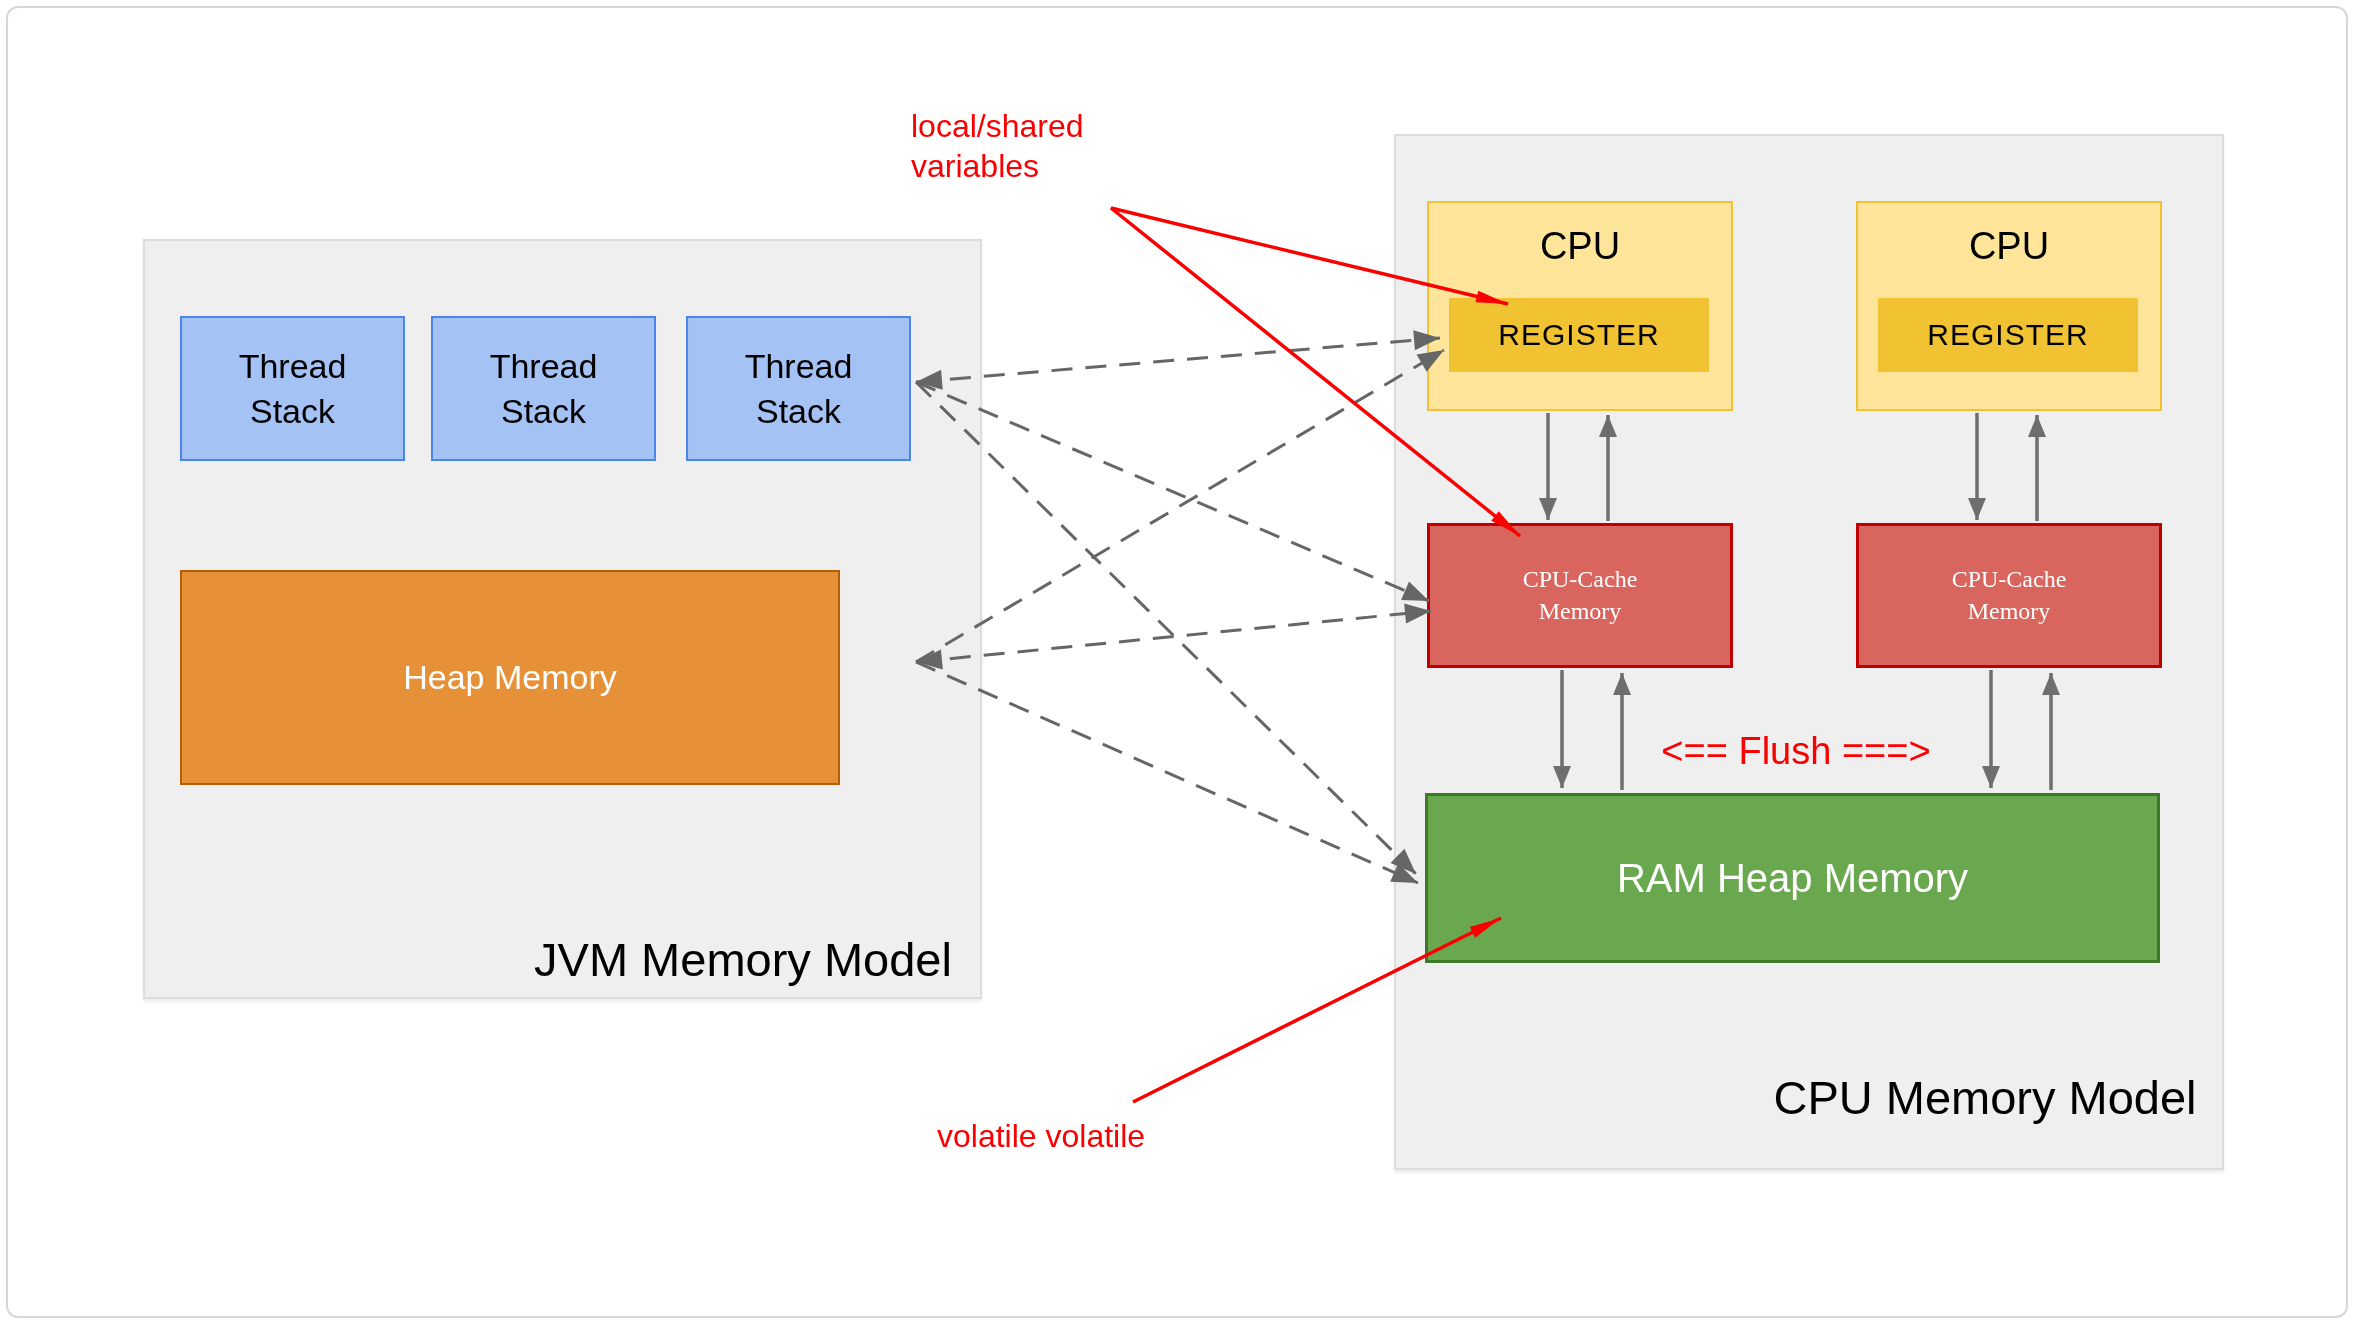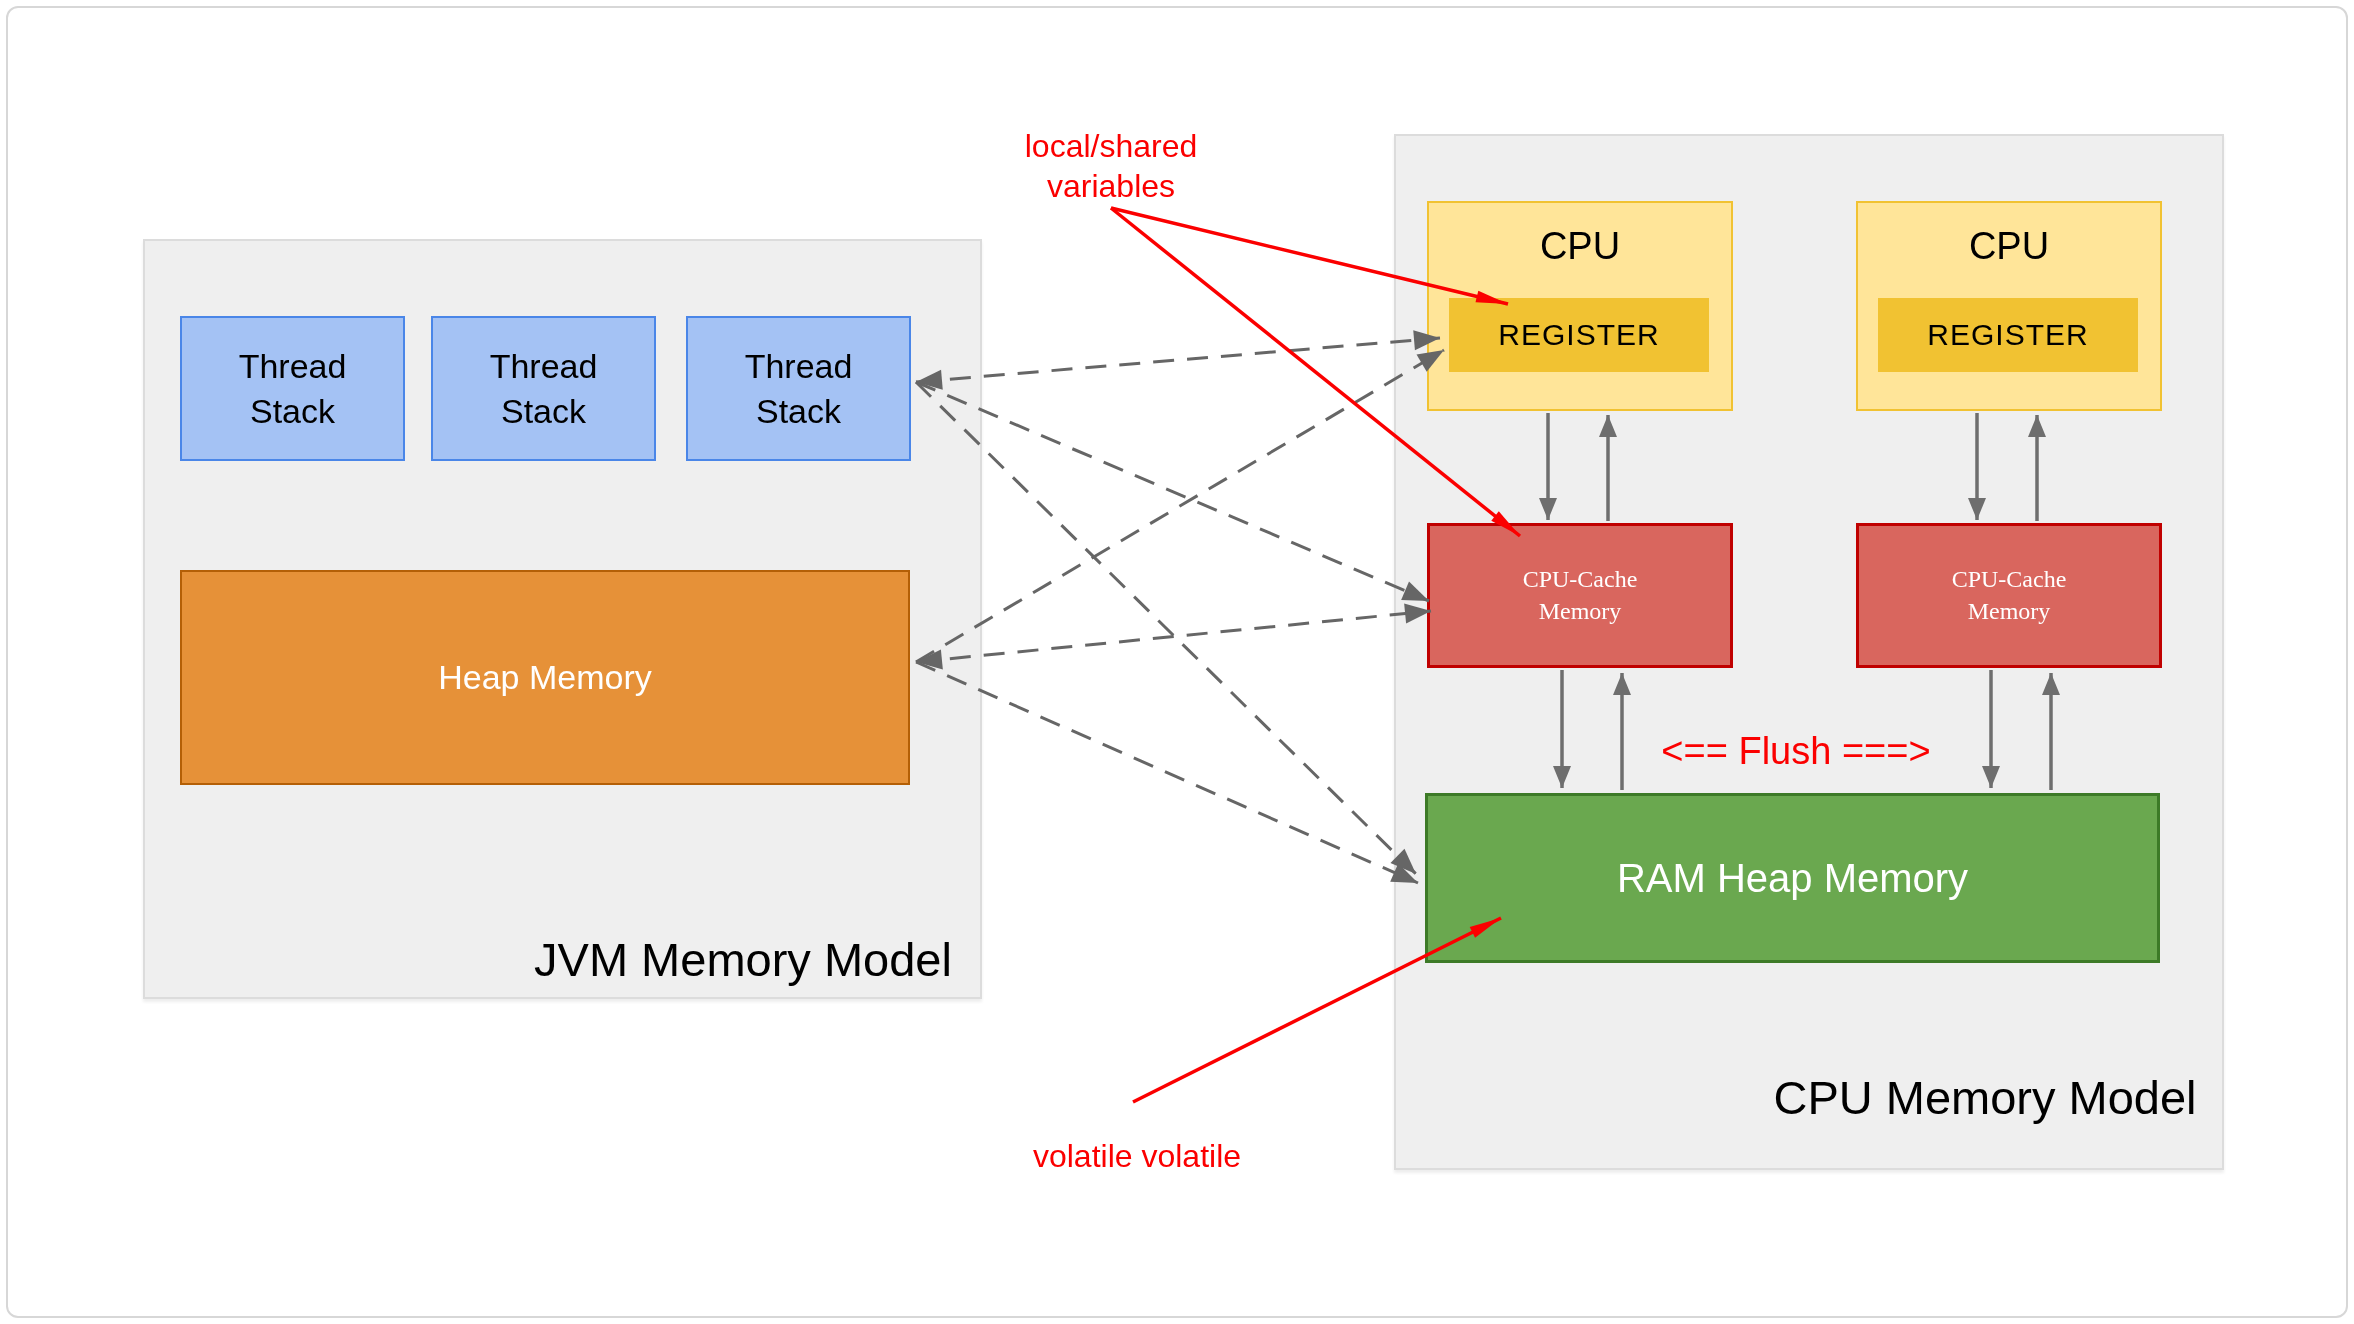--- a/index.html
+++ b/index.html
@@ -22,22 +22,22 @@
              font-size:38px;color:#000;}
   .register{position:absolute;left:20px;top:95px;width:260px;height:74px;
             background:var(--register-fill,#f1c232);
             display:flex;align-items:center;justify-content:center;
             font-size:30px;letter-spacing:1px;color:#000;}
   .cache{background:var(--cache-fill,#d9665e);border:3px solid var(--cache-border,#c00000);
          font-size:24px;line-height:1.3;color:#fff;font-family:Liberation Serif, serif;}
   .ram{background:var(--ram-fill,#6aa84f);border:3px solid var(--ram-border,#3d7a27);
        font-size:40px;color:#fff;}
   .panel-title{position:absolute;text-align:center;font-size:47px;line-height:56px;color:#000;}
-  .red-note{position:absolute;text-align:center;font-size:32px;line-height:40px;
-            color:var(--annotation-red,#f00);margin-top:20px;}
+  .red-note{position:absolute;text-align:left;font-size:32px;line-height:40px;
+            color:var(--annotation-red,#f00);}
   .flush-note{position:absolute;text-align:center;font-size:38px;line-height:38px;
               color:var(--annotation-red,#f00);}
   svg.connectors{position:absolute;left:0;top:0;width:2354px;height:1324px;
                  pointer-events:none;}
   .ln-dash{stroke:var(--connector-gray,#666);stroke-width:3;stroke-dasharray:21 13;fill:none;}
   .ln-solid{stroke:#6e6e6e;stroke-width:3.5;fill:none;}
   .ln-red{stroke:var(--annotation-red,#f00);stroke-width:3.5;fill:none;}
   .mk-gray{fill:var(--connector-gray,#666);}
   .mk-solid{fill:#6e6e6e;}
   .mk-red{fill:var(--annotation-red,#f00);}
@@ -49,21 +49,21 @@
 
   <div class="panel" style="left:135px;top:231px;width:835px;height:756px;"></div>
 
   <div class="box thread prelines" style="left:172px;top:308px;width:225px;height:145px;">Thread
 Stack</div>
   <div class="box thread prelines" style="left:423px;top:308px;width:225px;height:145px;">Thread
 Stack</div>
   <div class="box thread prelines" style="left:678px;top:308px;width:225px;height:145px;">Thread
 Stack</div>
 
-  <div class="box heap" style="left:172px;top:562px;width:730px;height:215px;">Heap Memory</div>
+  <div class="box heap" style="left:172px;top:562px;width:660px;height:215px;">Heap Memory</div>
 
   <div class="panel-title" style="left:385px;top:924px;width:700px;">JVM Memory Model</div>
 
   <div class="panel" style="left:1386px;top:126px;width:826px;height:1032px;"></div>
 
   <div class="box cpu" style="left:1419px;top:193px;width:306px;height:210px;">
     <div class="cpu-label">CPU</div>
     <div class="register">REGISTER</div>
   </div>
   <div class="box cpu" style="left:1848px;top:193px;width:306px;height:210px;">

